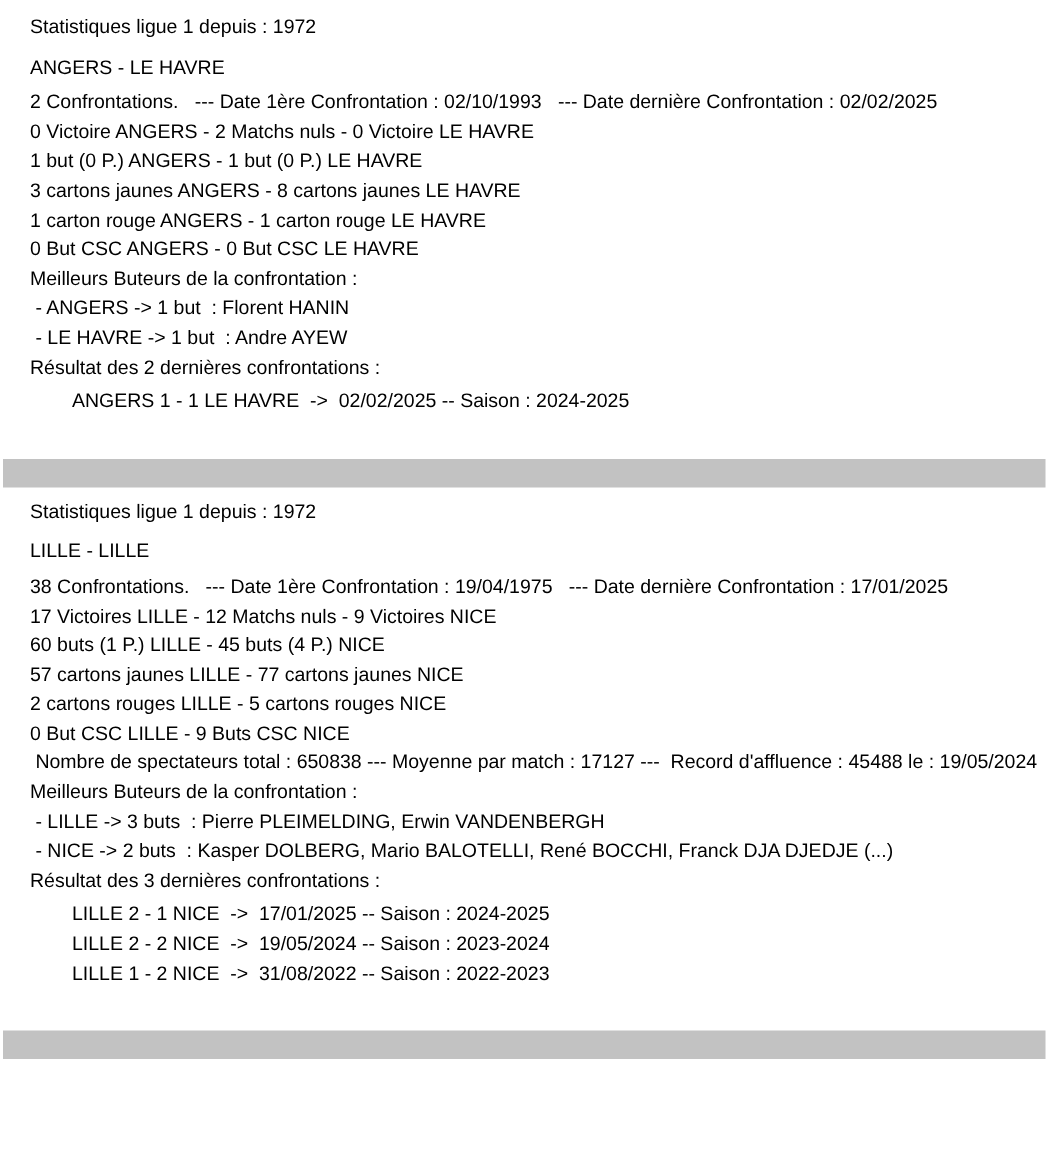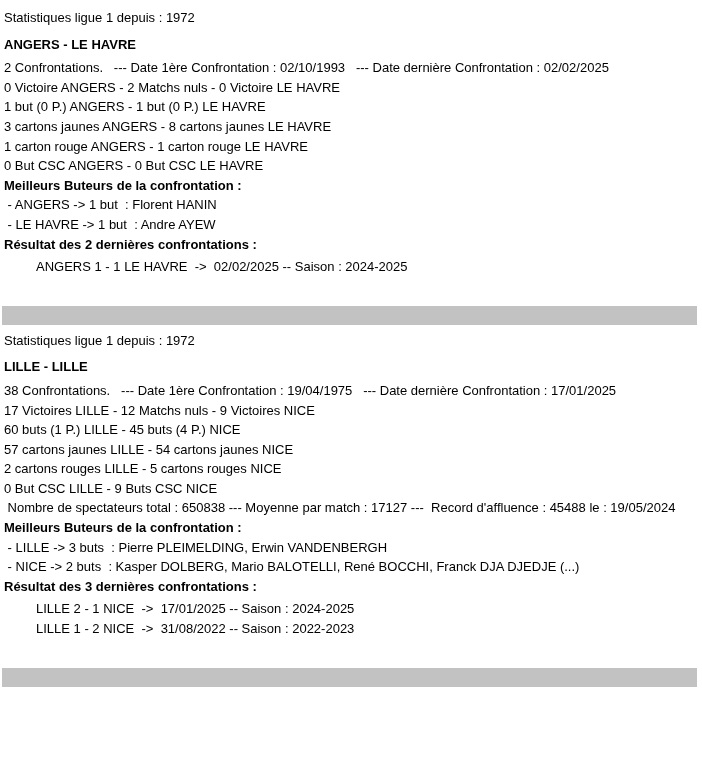--- a/index.html
+++ b/index.html
@@ -14,35 +14,35 @@
     font-family: "Liberation Sans", "DejaVu Sans", sans-serif;
     font-size: 13px;
     color: #000000;
   }
   .page {
     padding-top: 8px;
   }
   .line {
     line-height: 19.6px;
     white-space: pre;
-    padding-left: 4px;
+    padding-left: 20px;
   }
   .title {
     margin-top: 7px;
     margin-bottom: 4px;
-    font-weight: bold;
+    font-weight: normal;
   }
   .subhead {
-    font-weight: bold;
+    font-weight: normal;
   }
   .results {
     margin-top: 3px;
   }
   .result {
-    padding-left: 36px;
+    padding-left: 48px;
   }
   .divider {
     height: 19px;
     margin: 29px 5px 6px 2px;
   }
 </style>
 </head>
 <body>
 
 <div class="page">
@@ -66,29 +66,30 @@
   </section>
 
   <div class="divider" style="background: rgb(194, 194, 194);"></div>
 
   <section>
     <div class="line header">Statistiques ligue 1 depuis : 1972</div>
     <div class="line title">LILLE - LILLE</div>
     <div class="line">38 Confrontations.   --- Date 1ère Confrontation : 19/04/1975   --- Date dernière Confrontation : 17/01/2025</div>
     <div class="line">17 Victoires LILLE - 12 Matchs nuls - 9 Victoires NICE</div>
     <div class="line">60 buts (1 P.) LILLE - 45 buts (4 P.) NICE</div>
-    <div class="line">57 cartons jaunes LILLE - 54 cartons jaunes NICE</div>
+    <div class="line">57 cartons jaunes LILLE - 77 cartons jaunes NICE</div>
     <div class="line">2 cartons rouges LILLE - 5 cartons rouges NICE</div>
     <div class="line">0 But CSC LILLE - 9 Buts CSC NICE</div>
     <div class="line"> Nombre de spectateurs total : 650838 --- Moyenne par match : 17127 ---  Record d'affluence : 45488 le : 19/05/2024</div>
     <div class="line subhead">Meilleurs Buteurs de la confrontation :</div>
     <div class="line"> - LILLE -&gt; 3 buts  : Pierre PLEIMELDING, Erwin VANDENBERGH</div>
     <div class="line"> - NICE -&gt; 2 buts  : Kasper DOLBERG, Mario BALOTELLI, René BOCCHI, Franck DJA DJEDJE (...)</div>
     <div class="line subhead">Résultat des 3 dernières confrontations :</div>
     <div class="results">
       <div class="line result">LILLE 2 - 1 NICE  -&gt;  17/01/2025 -- Saison : 2024-2025</div>
+      <div class="line result">LILLE 2 - 2 NICE  -&gt;  19/05/2024 -- Saison : 2023-2024</div>
       <div class="line result">LILLE 1 - 2 NICE  -&gt;  31/08/2022 -- Saison : 2022-2023</div>
     </div>
   </section>
 
   <div class="divider" style="background: rgb(194, 194, 194);"></div>
 
 </div>
 
 </body></html>

